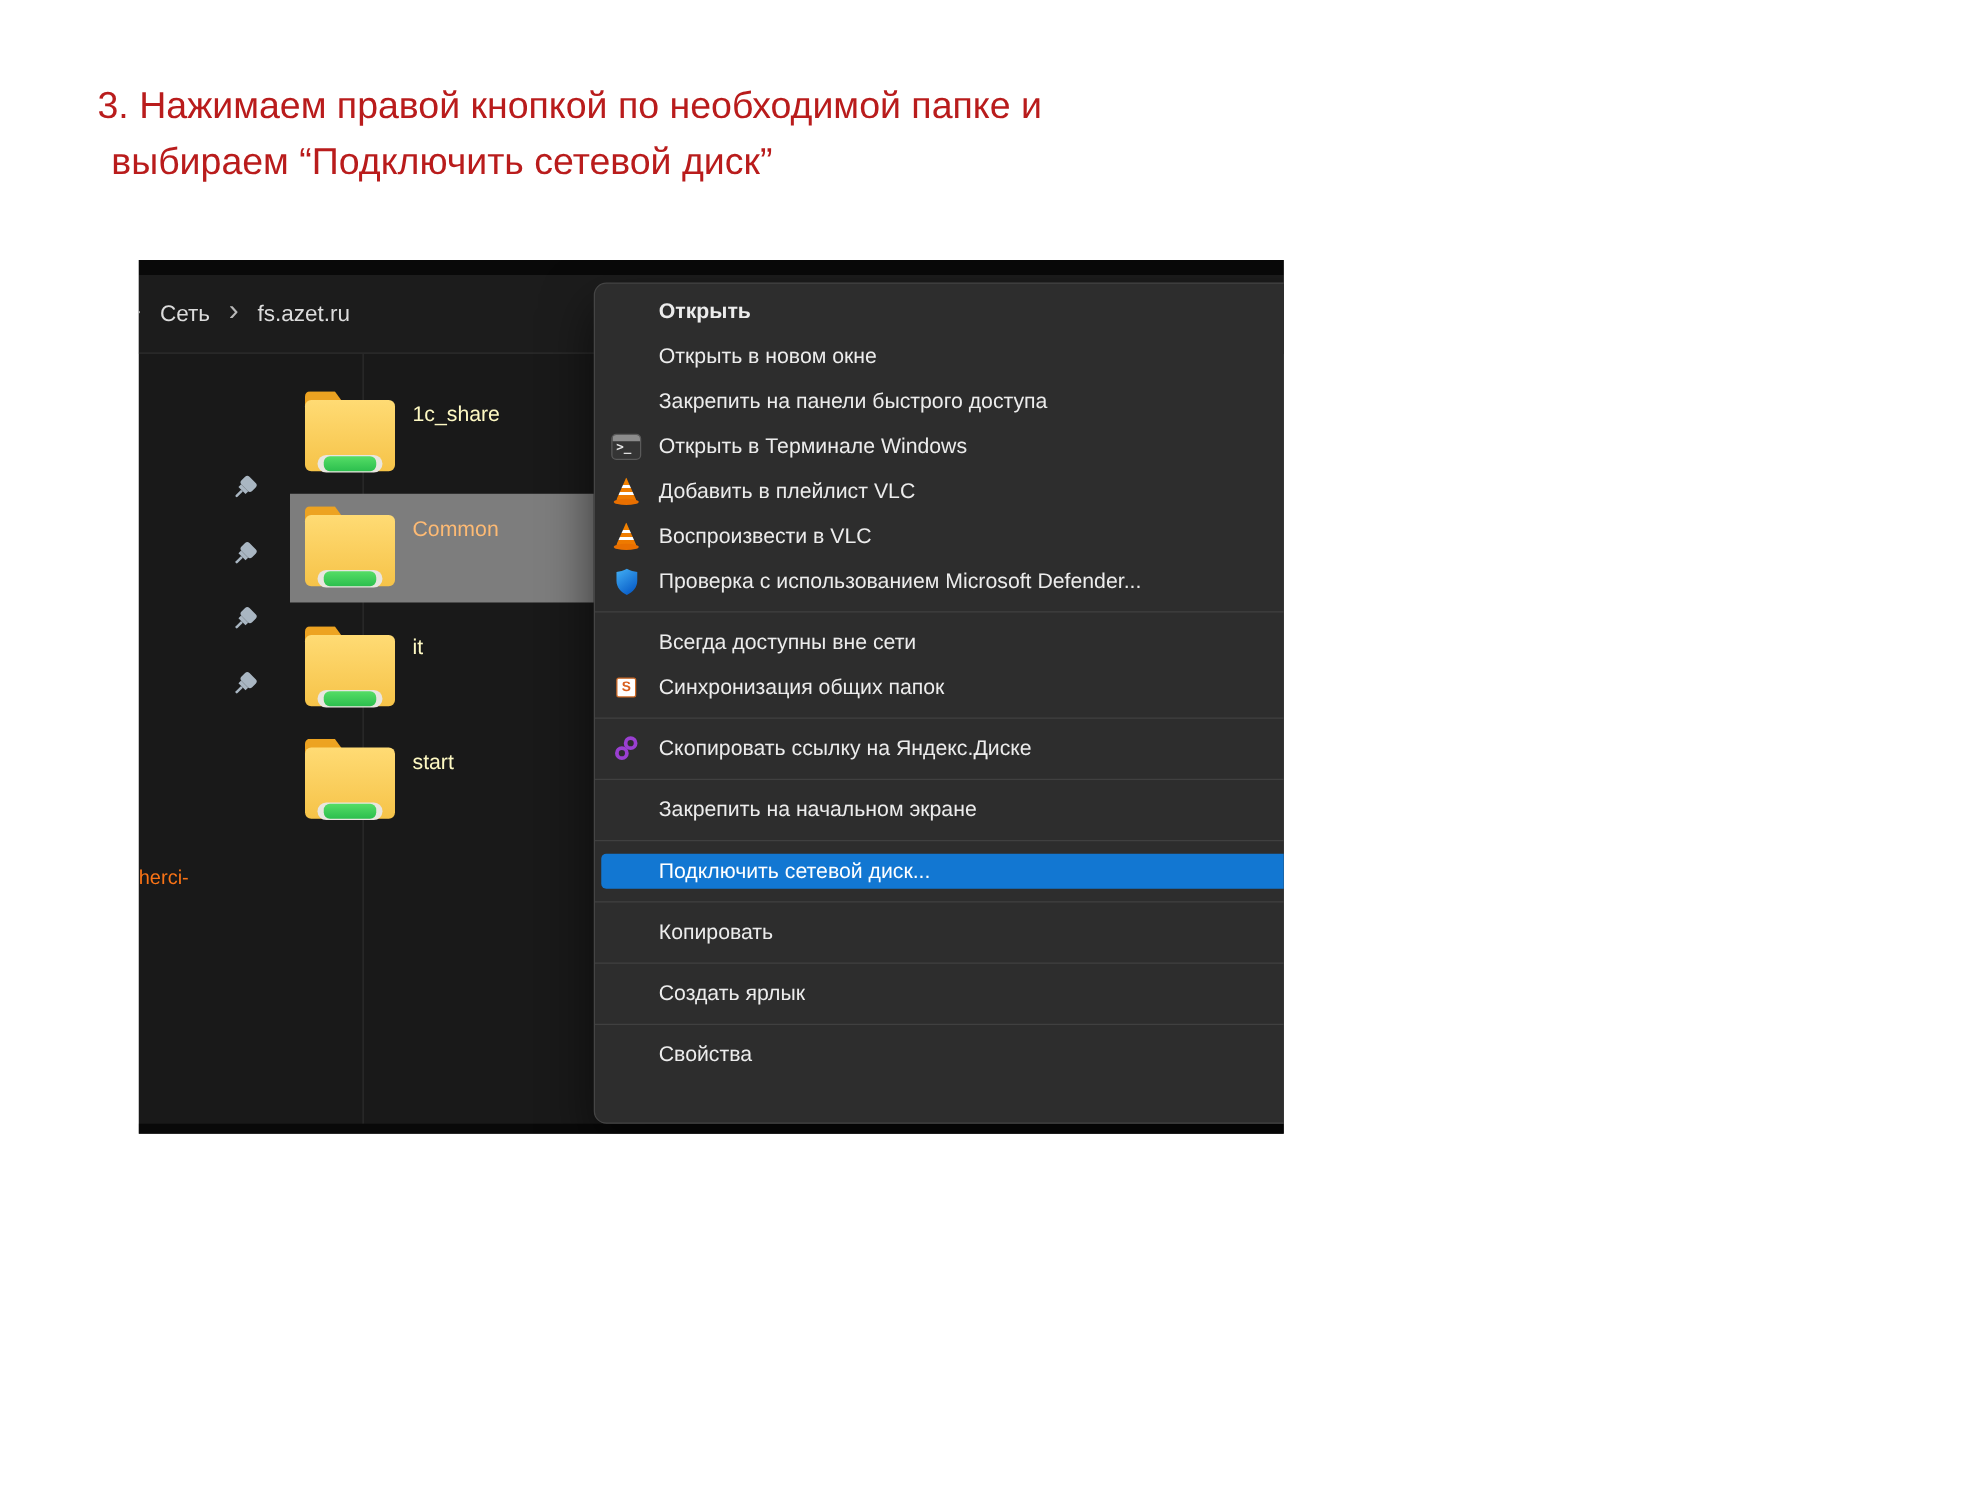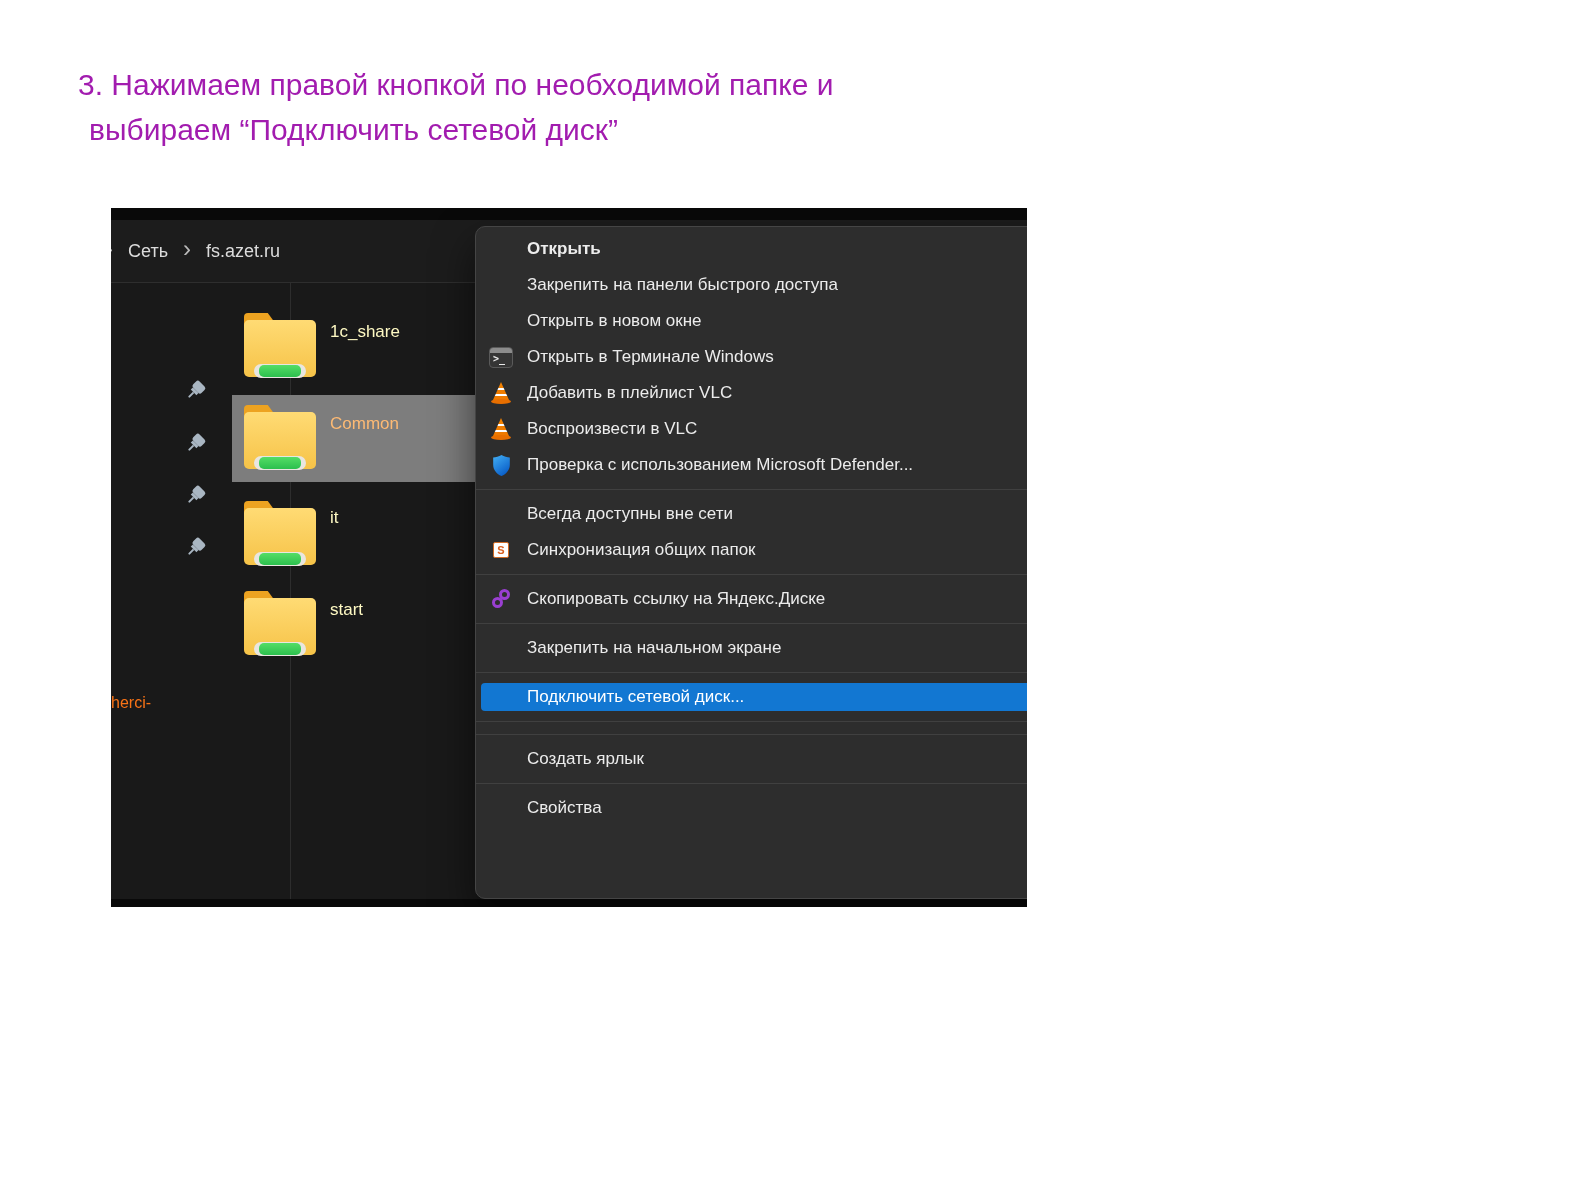--- a/index.html
+++ b/index.html
@@ -1,17 +1,17 @@
 <!DOCTYPE html>
 <html><head>
 <meta charset="utf-8">
 <style>
   html,body{margin:0;padding:0;background:#fff;width:1575px;height:1188px;
     font-family:"Liberation Sans",sans-serif;-webkit-font-smoothing:antialiased;overflow:hidden}
-  .caption{position:absolute;left:78px;top:62px;font-size:30px;line-height:45px;color:#a21caf}
+  .caption{position:absolute;left:78px;top:62px;font-size:30px;line-height:45px;color:#b91c1c}
   .caption .l2{padding-left:11px}
 
   
   .shot{position:absolute;left:111px;top:208px;width:916px;height:699px;background:#191919;overflow:hidden}
   .strip{position:absolute;left:0;right:0;background:#090909}
   .strip.top{top:0;height:12px}
   .strip.bottom{bottom:0;height:8px}
   .crumb-bar{position:absolute;left:0;right:0;top:12px;height:62px;background:#1c1c1c;
     border-bottom:1px solid #2e2e2e;display:flex;align-items:center;gap:15px;color:#dcdcdc;font-size:18px}
   .crumb-chevron{color:#b9b9b9;font-size:24px;line-height:1;transform:translateY(-2px)}
@@ -158,25 +158,25 @@
   <div class="sliver" style="top:293px"></div>
   <div class="sliver" style="top:385px"></div>
 
   <div class="menu">
     <div class="mi">
       <span class="ic"></span>
         <span class="lbl b">Открыть</span>
     </div>
     <div class="mi">
       <span class="ic"></span>
+        <span class="lbl">Открыть в новом окне</span>
+    </div>
+    <div class="mi">
+      <span class="ic"></span>
         <span class="lbl">Закрепить на панели быстрого доступа</span>
-    </div>
-    <div class="mi">
-      <span class="ic"></span>
-        <span class="lbl">Открыть в новом окне</span>
     </div>
     <div class="mi">
       <span class="ic">
           <span class="term">
             <span class="tbar"></span>
             <span class="tg">&gt;_</span>
           </span>
         </span>
       <span class="lbl">Открыть в Терминале Windows</span>
     </div>
@@ -248,20 +248,24 @@
 
     <div class="msep"></div>
 
     <div class="mi hl">
       <span class="ic"></span>
         <span class="lbl">Подключить сетевой диск...</span>
     </div>
 
     <div class="msep"></div>
 
+    <div class="mi">
+      <span class="ic"></span>
+        <span class="lbl">Копировать</span>
+    </div>
 
     <div class="msep"></div>
 
     <div class="mi">
       <span class="ic"></span>
         <span class="lbl">Создать ярлык</span>
     </div>
 
     <div class="msep"></div>
 

